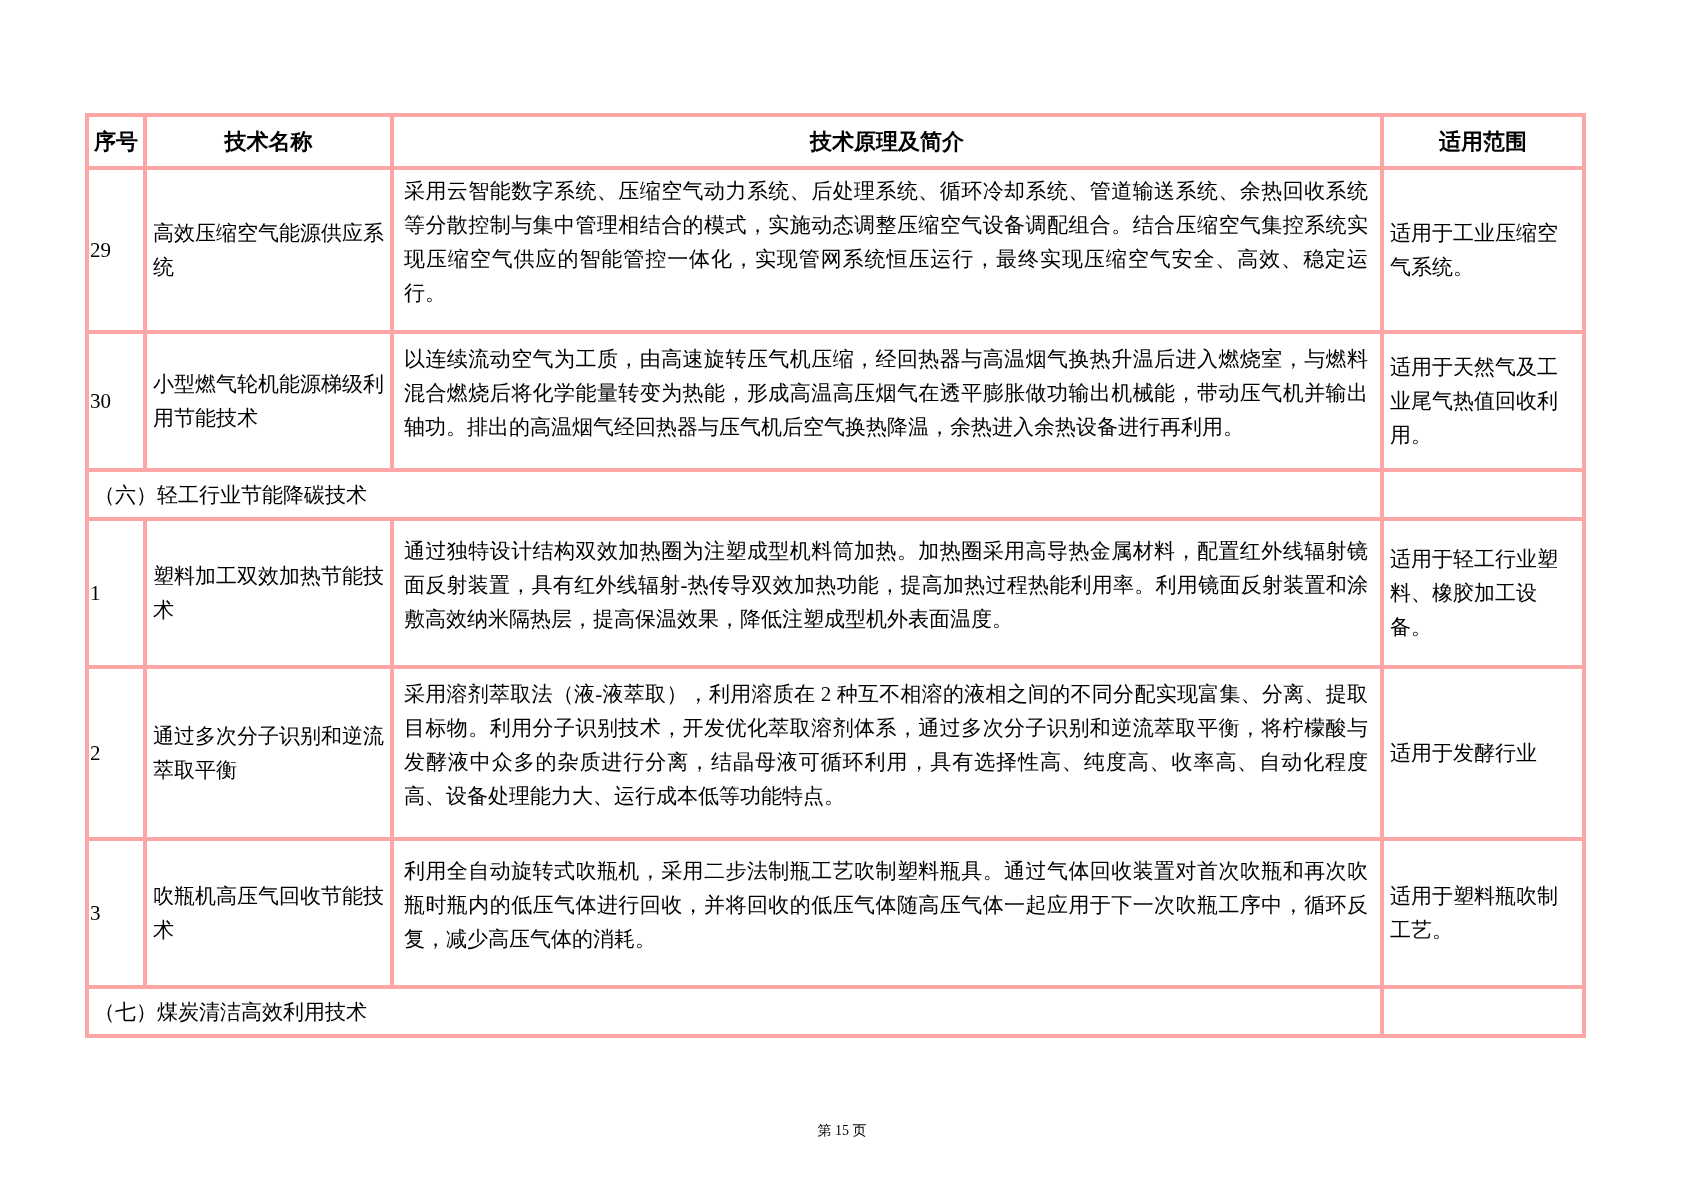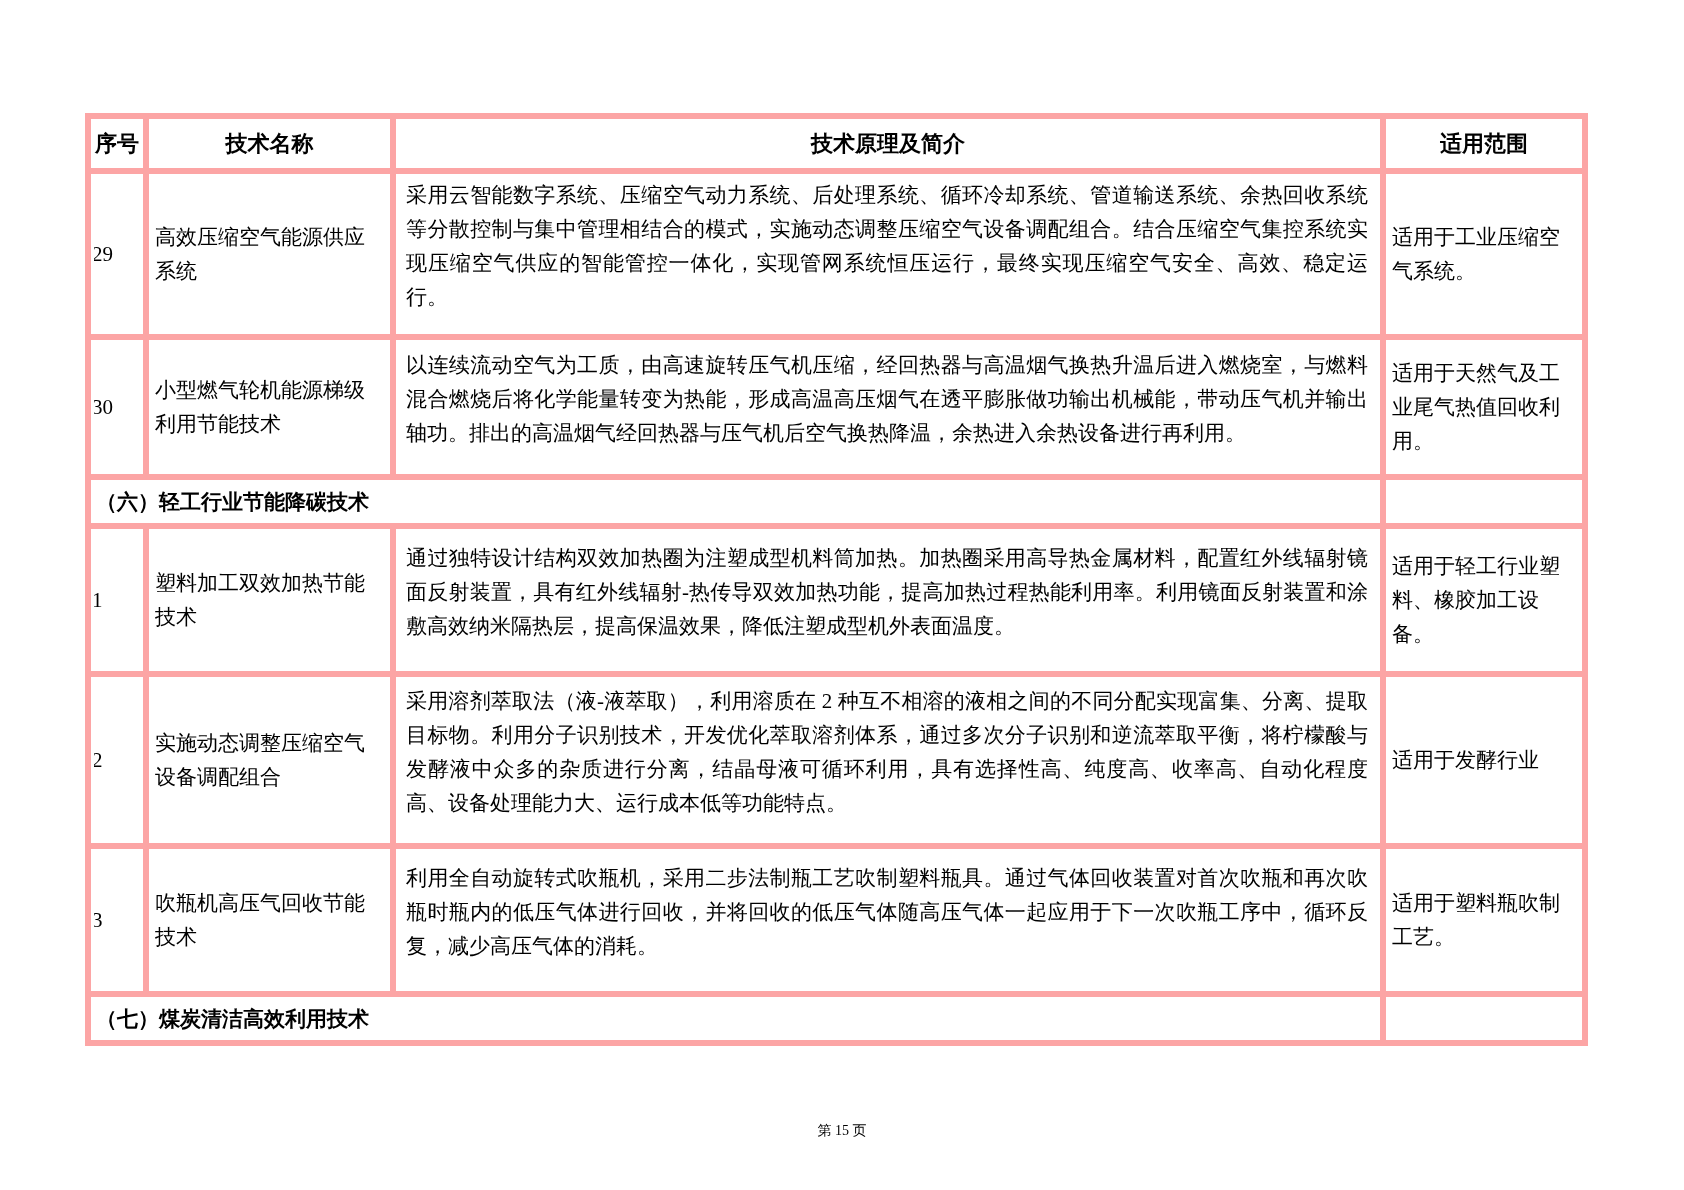--- a/index.html
+++ b/index.html
@@ -19,21 +19,21 @@
   table.tech-table {
     position: absolute;
     left: 85px;
     top: 113px;
     width: 1497px;
     border-collapse: collapse;
     table-layout: fixed;
     border: 3px solid #000000;
   }
   .tech-table th, .tech-table td {
-    border: 6px solid #fca5a5;
+    border: 4px solid #fca5a5;
     vertical-align: middle;
     font-size: 21px;
     line-height: 34px;
     overflow: hidden;
   }
   .tech-table thead th {
     font-family: "Liberation Sans", "DejaVu Sans", sans-serif;
     font-weight: bold;
     font-size: 22px;
     text-align: center;
@@ -51,21 +51,21 @@
   .description-cell {
     text-align: justify;
     padding: 4px 12px 20px 10px;
   }
   .scope-cell {
     text-align: left;
     padding: 16px 6px;
   }
   .section-cell {
     font-family: "Liberation Sans", "DejaVu Sans", sans-serif;
-    font-weight: bold;
+    font-weight: normal;
     font-size: 23px;
     text-align: left;
     padding-left: 5px;
   }
   .footer {
     position: absolute;
     top: 1122px;
     left: 0;
     width: 100%;
     text-align: center;
@@ -111,21 +111,21 @@
           <td class="scope-cell"></td>
         </tr>
         <tr style="height: 148px;">
           <td class="no-cell">1</td>
           <td class="name-cell">塑料加工双效加热节能技术</td>
           <td class="description-cell">通过独特设计结构双效加热圈为注塑成型机料筒加热。加热圈采用高导热金属材料，配置红外线辐射镜面反射装置，具有红外线辐射-热传导双效加热功能，提高加热过程热能利用率。利用镜面反射装置和涂敷高效纳米隔热层，提高保温效果，降低注塑成型机外表面温度。</td>
           <td class="scope-cell">适用于轻工行业塑料、橡胶加工设备。</td>
         </tr>
         <tr style="height: 172px;">
           <td class="no-cell">2</td>
-          <td class="name-cell">实施动态调整压缩空气设备调配组合</td>
+          <td class="name-cell">通过多次分子识别和逆流萃取平衡</td>
           <td class="description-cell">采用溶剂萃取法（液-液萃取），利用溶质在 2 种互不相溶的液相之间的不同分配实现富集、分离、提取目标物。利用分子识别技术，开发优化萃取溶剂体系，通过多次分子识别和逆流萃取平衡，将柠檬酸与发酵液中众多的杂质进行分离，结晶母液可循环利用，具有选择性高、纯度高、收率高、自动化程度高、设备处理能力大、运行成本低等功能特点。</td>
           <td class="scope-cell">适用于发酵行业</td>
         </tr>
         <tr style="height: 148px;">
           <td class="no-cell">3</td>
           <td class="name-cell">吹瓶机高压气回收节能技术</td>
           <td class="description-cell">利用全自动旋转式吹瓶机，采用二步法制瓶工艺吹制塑料瓶具。通过气体回收装置对首次吹瓶和再次吹瓶时瓶内的低压气体进行回收，并将回收的低压气体随高压气体一起应用于下一次吹瓶工序中，循环反复，减少高压气体的消耗。</td>
           <td class="scope-cell">适用于塑料瓶吹制工艺。</td>
         </tr>
         <tr style="height: 49px;">

